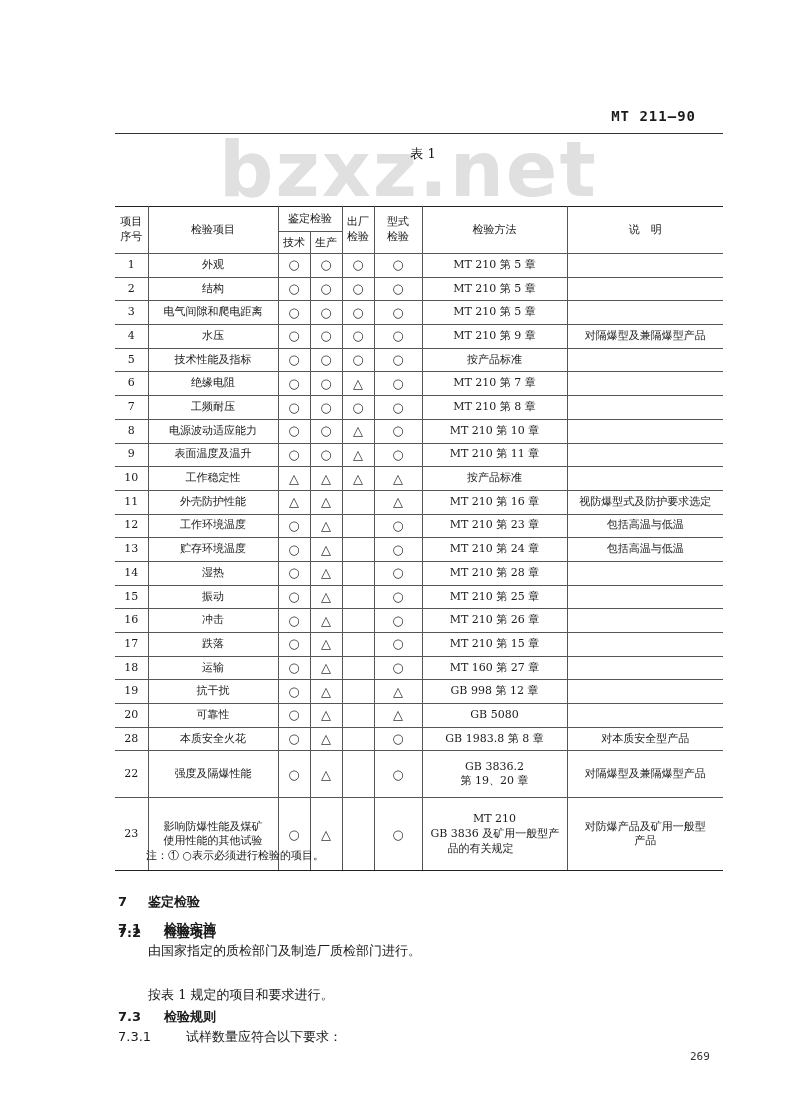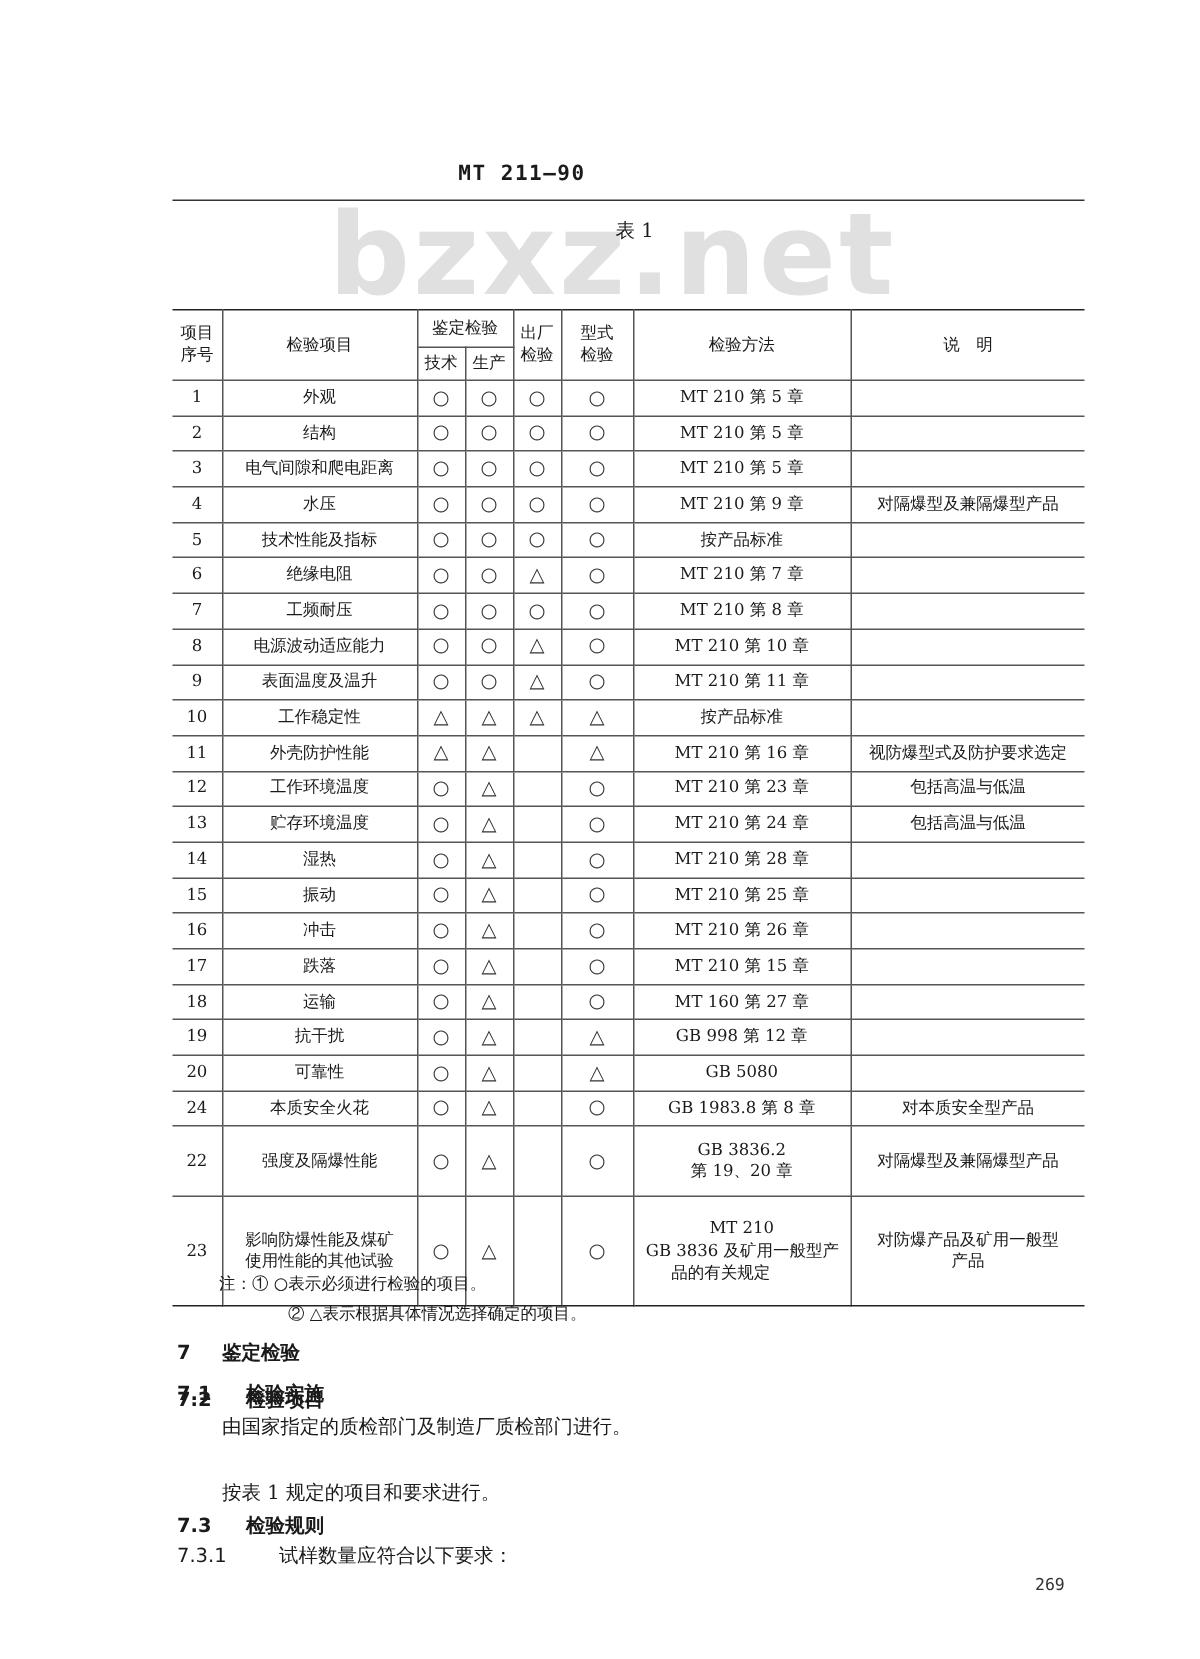--- a/index.html
+++ b/index.html
@@ -8,21 +8,21 @@
     background: #ffffff; color: #1a1a1a;
     font-family: "DejaVu Serif", "Liberation Serif", serif;
   }
   .watermark {
     position: absolute; left: 200px; top: 132px;
     font-family: "DejaVu Sans", "Liberation Sans", sans-serif;
     font-weight: bold; font-size: 76px; letter-spacing: 2px;
     color: #d6d6d6; opacity: 0.75; line-height: 1; z-index: 0; margin-left: 19px;
   }
   .doc-code {
-    position: absolute; left: 0; width: 696px; top: 108px; text-align: center;
+    position: absolute; left: 0; width: 696px; top: 108px; text-align: right;
     font-family: "DejaVu Sans Mono", "Liberation Mono", monospace;
     font-size: 14px; font-weight: bold; letter-spacing: 1px; z-index: 2;
   }
   .top-rule {
     position: absolute; left: 115px; top: 133px; width: 608px; height: 0;
     border-top: 1.5px solid #333; z-index: 2;
   }
   .table-caption {
     position: absolute; left: 0; width: 846px; top: 145px; text-align: center;
     font-size: 13px; z-index: 2;
@@ -462,21 +462,21 @@
         <td><span class="mark">△</span></td>
         <td>
           <div>GB 5080</div>
         </td>
         <td>
           <div></div>
         </td>
       </tr>
       <tr class="data">
         <td>
-          <div>24</div>
+          <div>28</div>
         </td>
         <td class="item">
           <div>本质安全火花</div>
         </td>
         <td><span class="mark">○</span></td>
         <td><span class="mark">△</span></td>
         <td><span class="mark"></span></td>
         <td><span class="mark">○</span></td>
         <td>
           <div>GB 1983.8 第 8 章</div>
@@ -524,21 +524,20 @@
         <td class="note-left">
           <div>对防爆产品及矿用一般型</div>
           <div>产品</div>
         </td>
       </tr>
     </tbody>
 </table>
 
 <div class="notes">
   <div>注：① ○表示必须进行检验的项目。</div>
-  <div class="n2">② △表示根据具体情况选择确定的项目。</div>
 </div>
 
 <div class="sec" style="top:893px;">
   <span class="num" style="width:30px;">7</span><span class="title">鉴定检验</span>
 </div>
 <div class="sec" style="top:920px;">
   <span class="num" style="width:46px;">7.1</span><span class="title">检验实施</span>
 </div>
 <div class="para" style="top:942px;">由国家指定的质检部门及制造厂质检部门进行。</div>
 <div class="sec" style="top:924px;">

